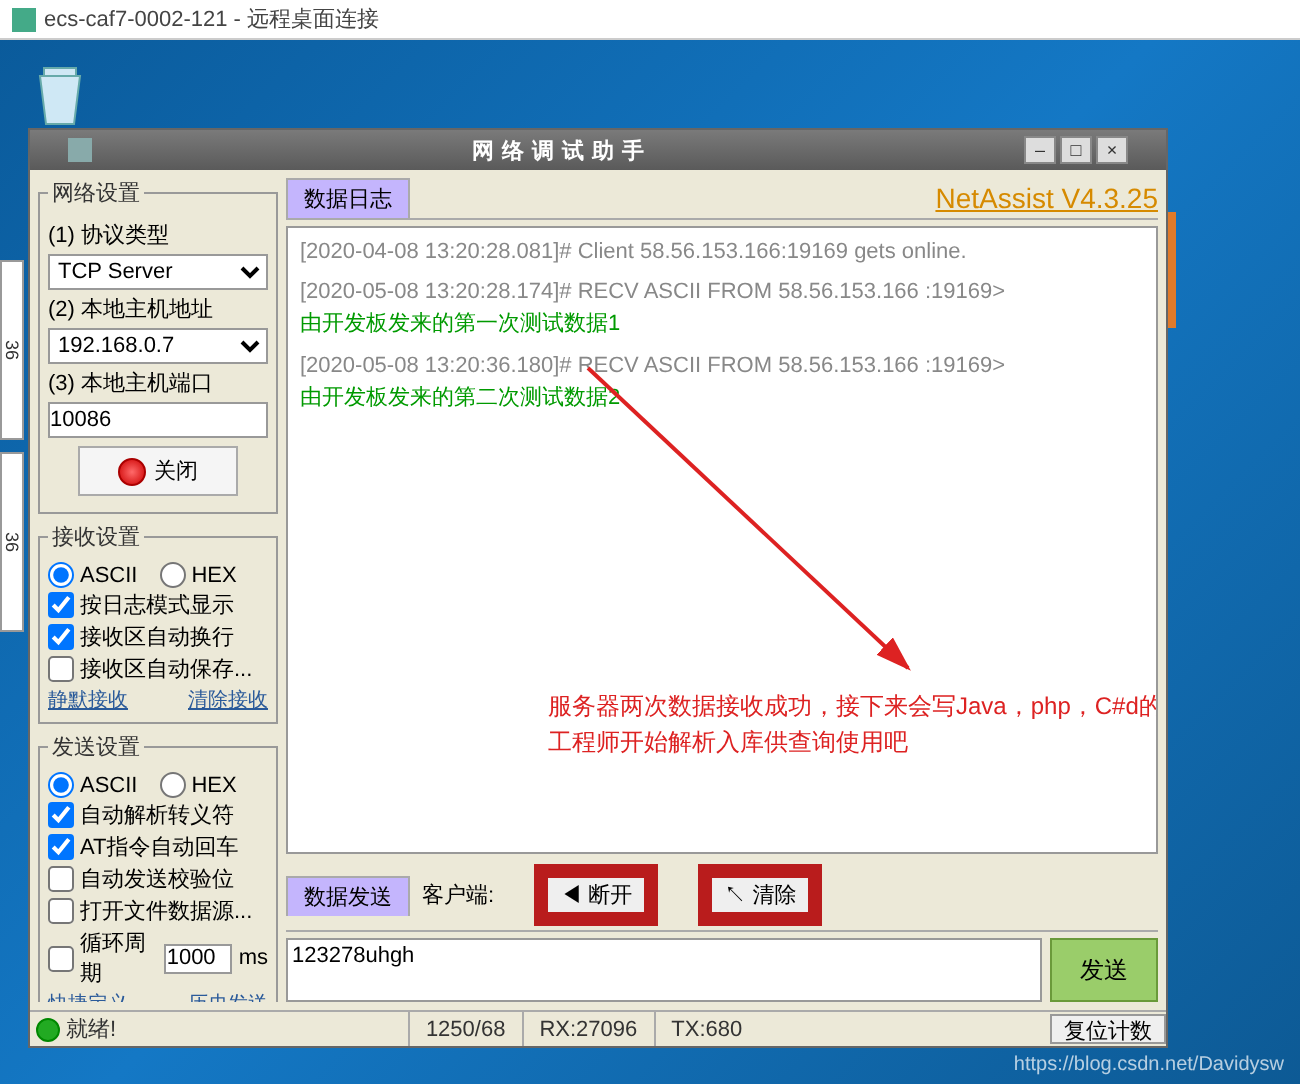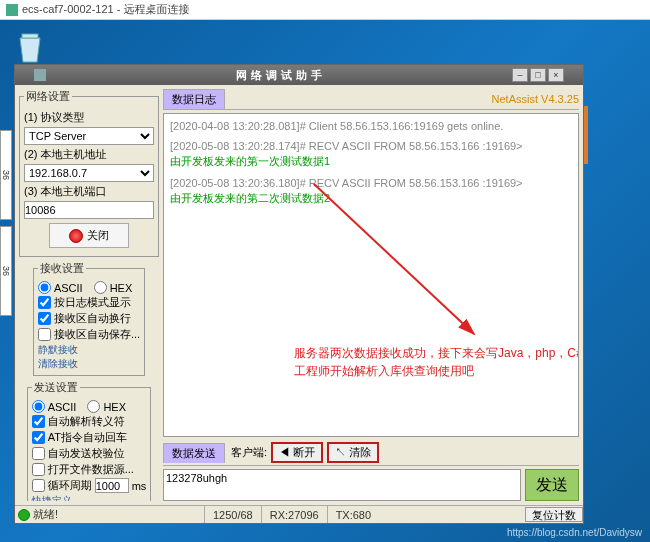--- a/index.html
+++ b/index.html
@@ -18,49 +18,49 @@
 
 .app { position: absolute; left: 14px; top: 64px; width: 570px; height: 460px; background: #ece9d8; border: 1px solid #666; display: flex; flex-direction: column; }
 .titlebar { height: 20px; background: linear-gradient(#7a7a7a, #5a5a5a); color: #fff; display: flex; align-items: center; font-size: 11px; padding: 0 19px; }
 .titlebar .ticon { width: 12px; height: 12px; background: #8aa; margin-right: 4px; }
 .titlebar .ttext { flex: 1; text-align: center; letter-spacing: 4px; font-weight: bold; }
 .titlebar .wbtns { display: flex; gap: 2px; }
 .titlebar .wbtn { width: 16px; height: 14px; background: #ddd; border: 1px solid #888; font-size: 9px; text-align: center; line-height: 12px; color: #333; cursor: pointer; }
 
 .appbody { flex: 1; display: flex; padding: 4px; gap: 4px; overflow: hidden; }
 
-.leftpanel { width: 140px; display: flex; flex-direction: column; gap: 4px; font-size: 11px; overflow-y: auto; align-items: center; }
+.leftpanel { width: 120px; display: flex; flex-direction: column; gap: 4px; font-size: 11px; overflow-y: auto; }
 fieldset { border: 1px solid #999; padding: 4px; }
 legend { font-size: 11px; color: #333; padding: 0 2px; }
 .row { margin: 2px 0; }
 .sel, .inp { width: 100%; font-size: 11px; height: 18px; border: 1px solid #999; background: #fff; }
 label.cb { display: flex; align-items: center; gap: 3px; font-size: 11px; margin: 1px 0; }
 input[type=checkbox], input[type=radio] { margin: 0; }
 .closebtn { display: flex; align-items: center; justify-content: center; gap: 4px; border: 1px solid #aaa; background: #f5f5f5; padding: 4px 8px; margin: 4px auto; width: 80px; cursor: pointer; }
 .reddot { width: 14px; height: 14px; border: 1px solid #a00; border-radius: 50%; background: radial-gradient(#ff6a6a,#c00); }
-.linkrow { color: #2a5a9a; font-size: 10px; display: flex; justify-content: space-between; flex-direction: column; }
+.linkrow { color: #2a5a9a; font-size: 10px; text-decoration: underline; display: flex; justify-content: space-between; }
 
 .rightpanel { flex: 1; display: flex; flex-direction: column; gap: 3px; }
 .tabrow { display: flex; align-items: center; border-bottom: 1px solid #aaa; font-size: 11px; }
 .tab { padding: 2px 8px; border: 1px solid #aaa; border-bottom: none; background: #c4b5fd; margin-right: 2px; }
-.netassist { margin-left: auto; color: #d68a00; font-size: 11px; }
+.netassist { margin-left: auto; color: #d68a00; text-decoration: underline; font-size: 14px; }
 
 .logarea { flex: 1; background: #fff; border: 1px solid #999; padding: 6px; font-size: 11px; font-family: monospace; color: #888; position: relative; overflow: hidden; }
 .logarea .line { margin-bottom: 2px; white-space: pre-wrap; }
 .logarea .green { color: #009a00; }
 .arrow { position: absolute; top: 60px; left: 140px; pointer-events: none; }
 .annot { position: absolute; color: #d22; font-size: 12px; top: 230px; left: 130px; width: 310px; line-height: 1.5; }
 
 .sendheader { display: flex; align-items: center; gap: 4px; font-size: 11px; border-bottom: 1px solid #aaa; padding: 2px 0; }
 .sendheader select { height: 18px; font-size: 11px; flex: 1; }
-.minibtn { border: 2px solid #b91c1c; background: #efefef; padding: 1px 6px; font-size: 11px; cursor: pointer; }
+.minibtn { border: 7px solid #b91c1c; background: #efefef; padding: 1px 6px; font-size: 11px; cursor: pointer; margin-left: 16px; }
 
 .sendbox { display: flex; gap: 4px; }
 .sendbox textarea { flex: 1; height: 32px; border: 1px solid #999; font-size: 11px; padding: 2px; resize: none; }
-.sendbtn { width: 54px; background: #9acd6a; border: 1px solid #6a9a3a; font-size: 16px; cursor: pointer; }
+.sendbtn { width: 54px; background: #9acd6a; border: 1px solid #6a9a3a; font-size: 12px; cursor: pointer; }
 
 .statusbar { height: 18px; border-top: 1px solid #aaa; background: #ece9d8; display: flex; align-items: center; font-size: 11px; color: #333; }
 .statusbar .sicon { width: 12px; height: 12px; border-radius: 50%; background: #2a2; margin: 0 3px; border: 1px solid #080; }
 .statusbar .seg { border-left: 1px solid #aaa; padding: 0 8px; height: 100%; display: flex; align-items: center; }
 .statusbar .resetbtn { margin-left: auto; border: 1px solid #999; background: #efefef; padding: 0 6px; font-size: 11px; cursor: pointer; height: 15px; }
 
 .watermark { position: absolute; right: 8px; bottom: 4px; color: rgba(255,255,255,.7); font-size: 10px; }
 .orange-edge { position: absolute; right: 62px; top: 106px; width: 4px; height: 58px; background: #e07a2a; }
 </style>
 </head>

